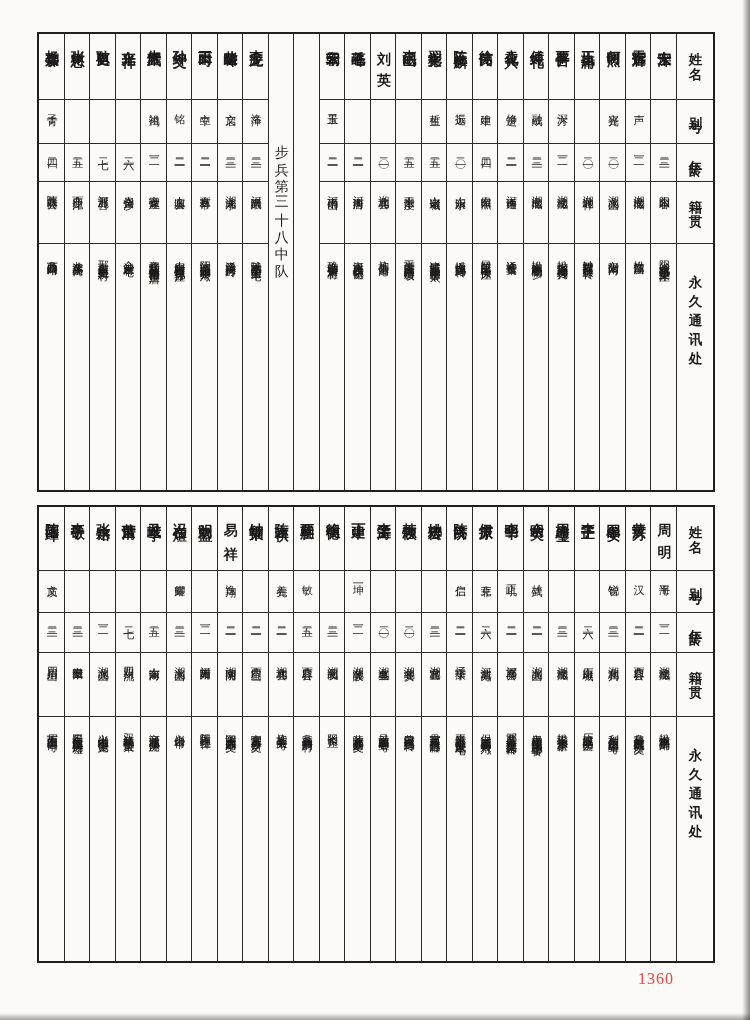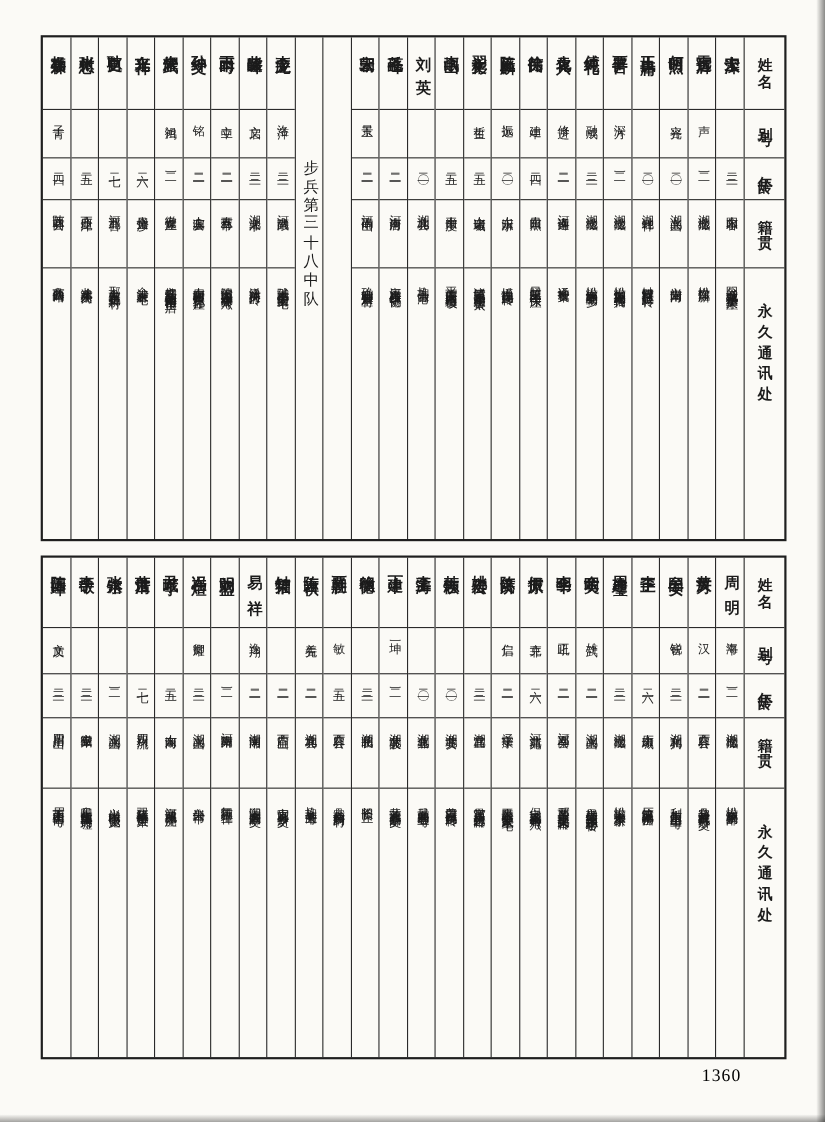--- a/index.html
+++ b/index.html
@@ -57,21 +57,21 @@
   .h-name{letter-spacing:15px;padding-top:2px;}
   .h-alias{letter-spacing:5px;}
   .h-age{letter-spacing:3px;}
   .h-native{letter-spacing:15px;padding-top:2px;}
   .h-addr{letter-spacing:19px;padding-top:12px;font-size:13.5px;}
   .unit-title{
     font-size:14px;font-weight:400;letter-spacing:17px;padding-top:100px;
   }
   .page-number{
     position:absolute;left:638px;top:970px;
-    font-size:16px;letter-spacing:1px;color:#000000;
+    font-size:16px;letter-spacing:1px;color:#ef4444;
     font-family:"Liberation Serif","DejaVu Serif",serif;
   }
 </style>
 </head>
 <body>
 
 <div class="table-wrap">
   <div class="section top">
       <div class="hcol">
         <div class="cell c-name rule">

